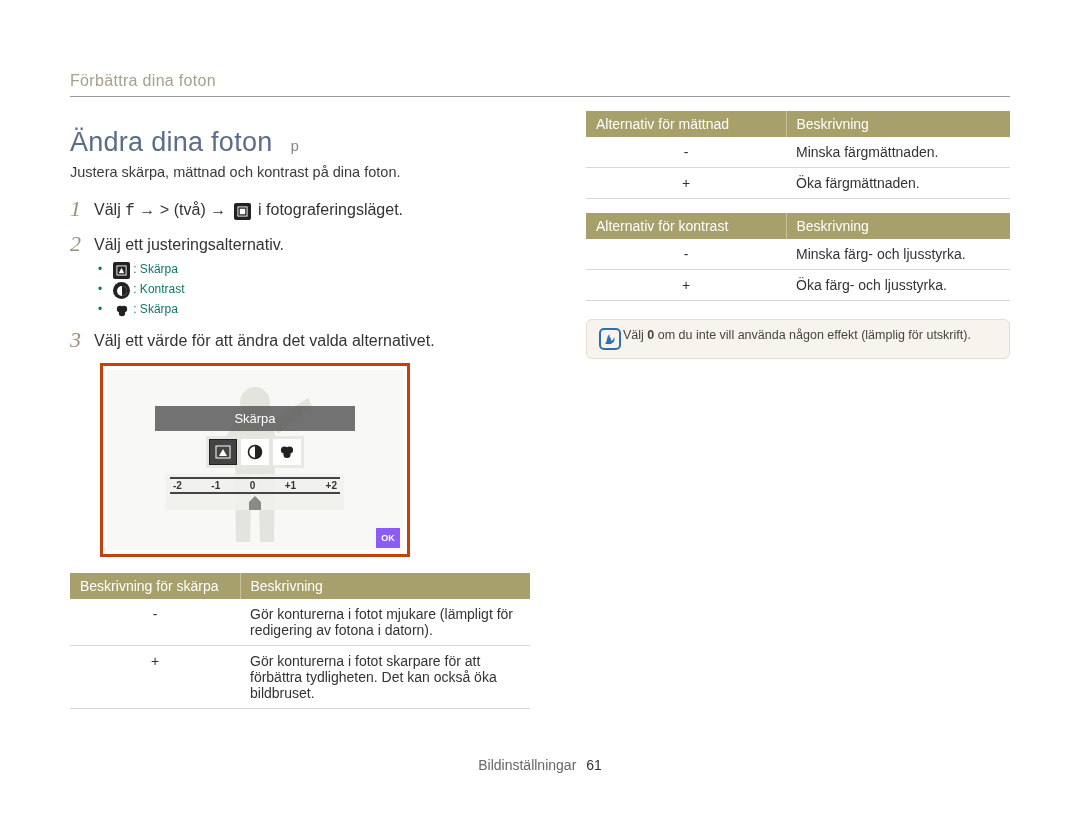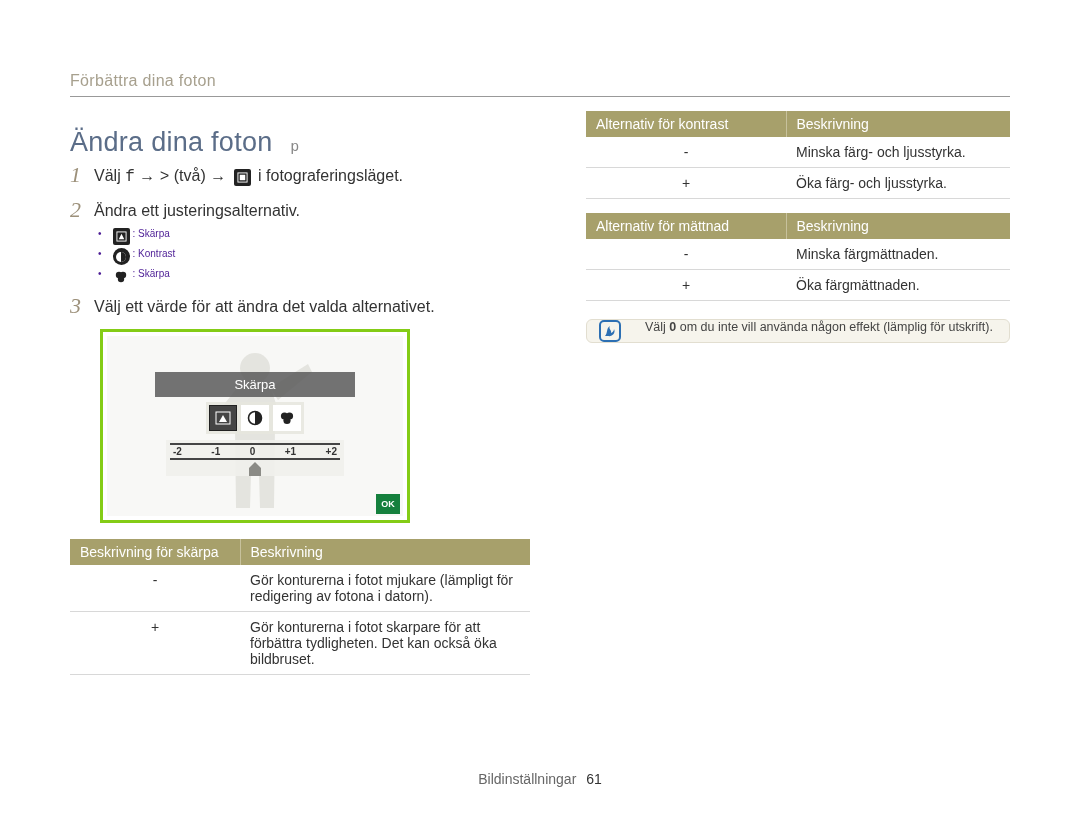--- a/index.html
+++ b/index.html
@@ -76,33 +76,33 @@
     border-radius: 2px;
     vertical-align: -2px;
     margin: 0 3px;
   }
   ul.bullets {
     list-style: none;
     margin: 6px 0 0 28px;
     padding: 0;
   }
   ul.bullets li {
-    font-size: 10px;
-    color: #4c1d95;
+    font-size: 12px;
+    color: #0f766e;
     margin-bottom: 3px;
   }
   ul.bullets li::before {
     content: "•";
     margin-right: 8px;
   }
 
   
   .lcd-wrap {
     width: 310px;
-    border: 3px solid #84cc16;
+    border: 3px solid #c2410c;
     background: #fff;
     margin: 10px 0 16px 30px;
     padding: 4px;
   }
   .lcd {
     position: relative;
     background: #fff;
     height: 180px;
   }
   .lcd-bg {
@@ -180,21 +180,21 @@
     transform: translateX(-50%);
     top: 22px;
   }
   .lcd-scale .marker svg { display:block; }
   .ok-badge {
     position: absolute;
     right: 3px;
     bottom: 2px;
     width: 24px;
     height: 20px;
-    background: #15803d;
+    background: #8b5cf6;
     color: #fff;
     font-size: 9px;
     font-weight: bold;
     display: flex;
     align-items: center;
     justify-content: center;
   }
 
   
   table.spec {
@@ -224,41 +224,41 @@
   }
   .col-right table.spec td.sym { width: 200px; }
 
   
   .note {
     display: flex;
     align-items: flex-start;
     background: #f6f4ec;
     border: 1px solid #e2ded0;
     border-radius: 6px;
-    padding: 0 12px;
+    padding: 8px 12px;
     margin-top: 18px;
     font-size: 12.5px;
     color: #444;
-    gap: 24px;
+    gap: 2px;
   }
   .note-icon {
     width: 22px;
     height: 22px;
     border: 2px solid #2c6fb3;
     border-radius: 5px;
     display: flex;
     align-items: center;
     justify-content: center;
     flex-shrink: 0;
   }
   .note-icon svg { display:block; }
 
   .footer {
     position: absolute;
-    bottom: 28px;
+    bottom: 42px;
     left: 0;
     width: 100%;
     text-align: center;
     font-size: 14px;
     color: #666;
   }
   .footer .pn { color: #333; }
 </style>
 </head>
 <body>
@@ -266,20 +266,21 @@
 <div class="page">
   <div class="breadcrumb">Förbättra dina foton</div>
 
   <div class="cols">
 
     <div class="col-left">
       <h1>
         <span>Ändra dina foton</span>
         <span class="suffix">p</span>
       </h1>
+      <div class="subheading">Justera skärpa, mättnad och kontrast på dina foton.</div>
 
       <ol class="steps">
         <li>
           <span class="num">1</span>
           <span class="step-body">
             <span>Välj </span><span style="font-family:'Courier New',monospace;">f</span>
             <span> → </span>
             <span style="font-family:'Courier New',monospace;">&gt;</span>
             <span> (två) </span>
             <span>→ </span><span class="inline-icon">
@@ -287,21 +288,21 @@
                   <rect x="1" y="1" width="10" height="10" fill="none" stroke="#fff"></rect>
                   <rect x="3" y="3" width="6" height="6" fill="#fff"></rect>
                 </svg>
             </span><span> i fotograferingsläget.</span>
           </span>
         </li>
 
         <li style="display:block;">
           <div style="display:flex;">
             <span class="num">2</span>
-            <span class="step-body">Ändra ett justeringsalternativ.</span>
+            <span class="step-body">Välj ett justeringsalternativ.</span>
           </div>
           <ul class="bullets">
             <li>
               <span class="inline-icon">
                 <svg width="11" height="11" viewBox="0 0 12 12">
                     <rect x="1" y="1" width="10" height="10" fill="none" stroke="#fff"></rect>
                     <path d="M3 9 L6 3 L9 9 Z" fill="#fff"></path>
                   </svg>
               </span>
                 <span>: Skärpa</span>
@@ -402,51 +403,51 @@
             <td>Gör konturerna i fotot skarpare för att förbättra tydligheten. Det kan också öka bildbruset.</td>
           </tr>
         </tbody>
       </table>
     </div>
 
     <div class="col-right">
       <table class="spec">
         <thead>
           <tr>
+            <th>Alternativ för mättnad</th>
+            <th>Beskrivning</th>
+          </tr>
+        </thead>
+        <tbody>
+          <tr>
+            <td class="sym">-</td>
+            <td>Minska färgmättnaden.</td>
+          </tr>
+          <tr>
+            <td class="sym">+</td>
+            <td>Öka färgmättnaden.</td>
+          </tr>
+        </tbody>
+      </table>
+
+      <table class="spec">
+        <thead>
+          <tr>
             <th>Alternativ för kontrast</th>
             <th>Beskrivning</th>
           </tr>
         </thead>
         <tbody>
           <tr>
             <td class="sym">-</td>
             <td>Minska färg- och ljusstyrka.</td>
           </tr>
           <tr>
             <td class="sym">+</td>
             <td>Öka färg- och ljusstyrka.</td>
-          </tr>
-        </tbody>
-      </table>
-
-      <table class="spec">
-        <thead>
-          <tr>
-            <th>Alternativ för mättnad</th>
-            <th>Beskrivning</th>
-          </tr>
-        </thead>
-        <tbody>
-          <tr>
-            <td class="sym">-</td>
-            <td>Minska färgmättnaden.</td>
-          </tr>
-          <tr>
-            <td class="sym">+</td>
-            <td>Öka färgmättnaden.</td>
           </tr>
         </tbody>
       </table>
 
       <div class="note">
         <div class="note-icon">
           <svg width="14" height="14" viewBox="0 0 14 14">
             <path d="M2 12 C5 9 3 4 7 2 C5 5 9 6 8 9 C11 8 11 5 11 5 C13 9 9 13 5 12 Z" fill="#2c6fb3"></path>
           </svg>
         </div>

